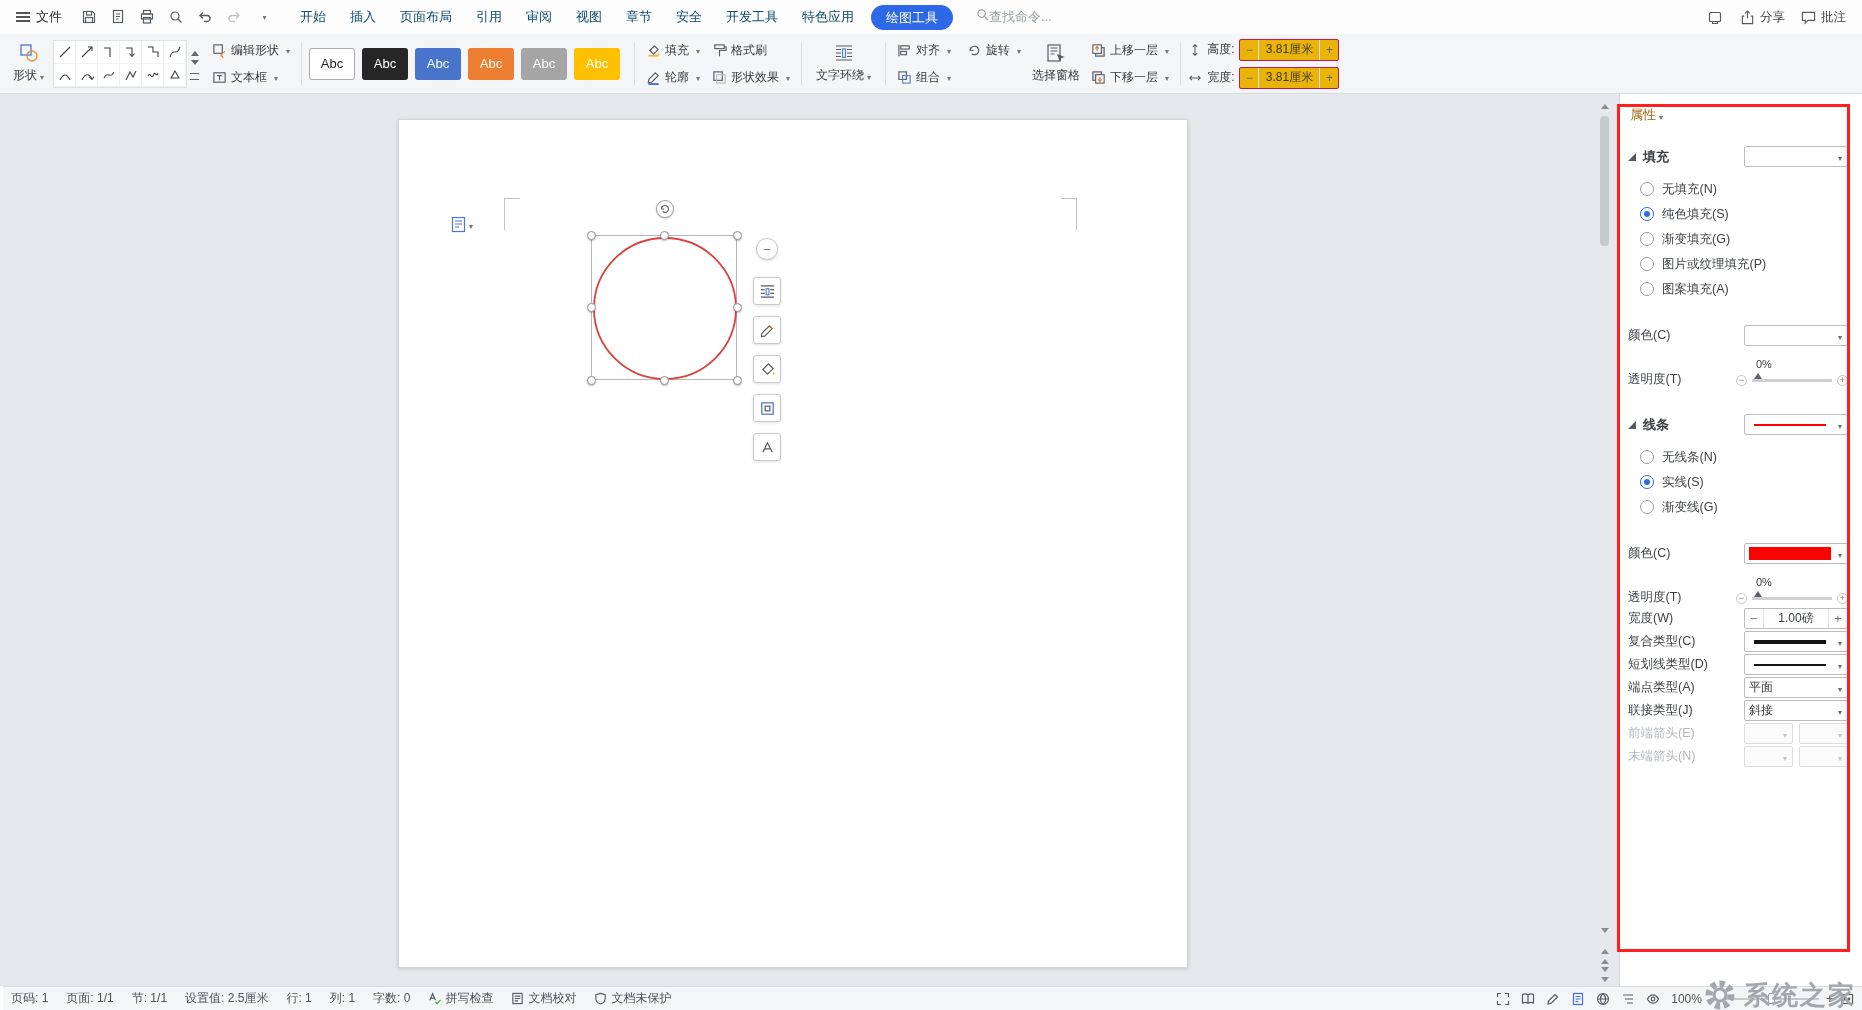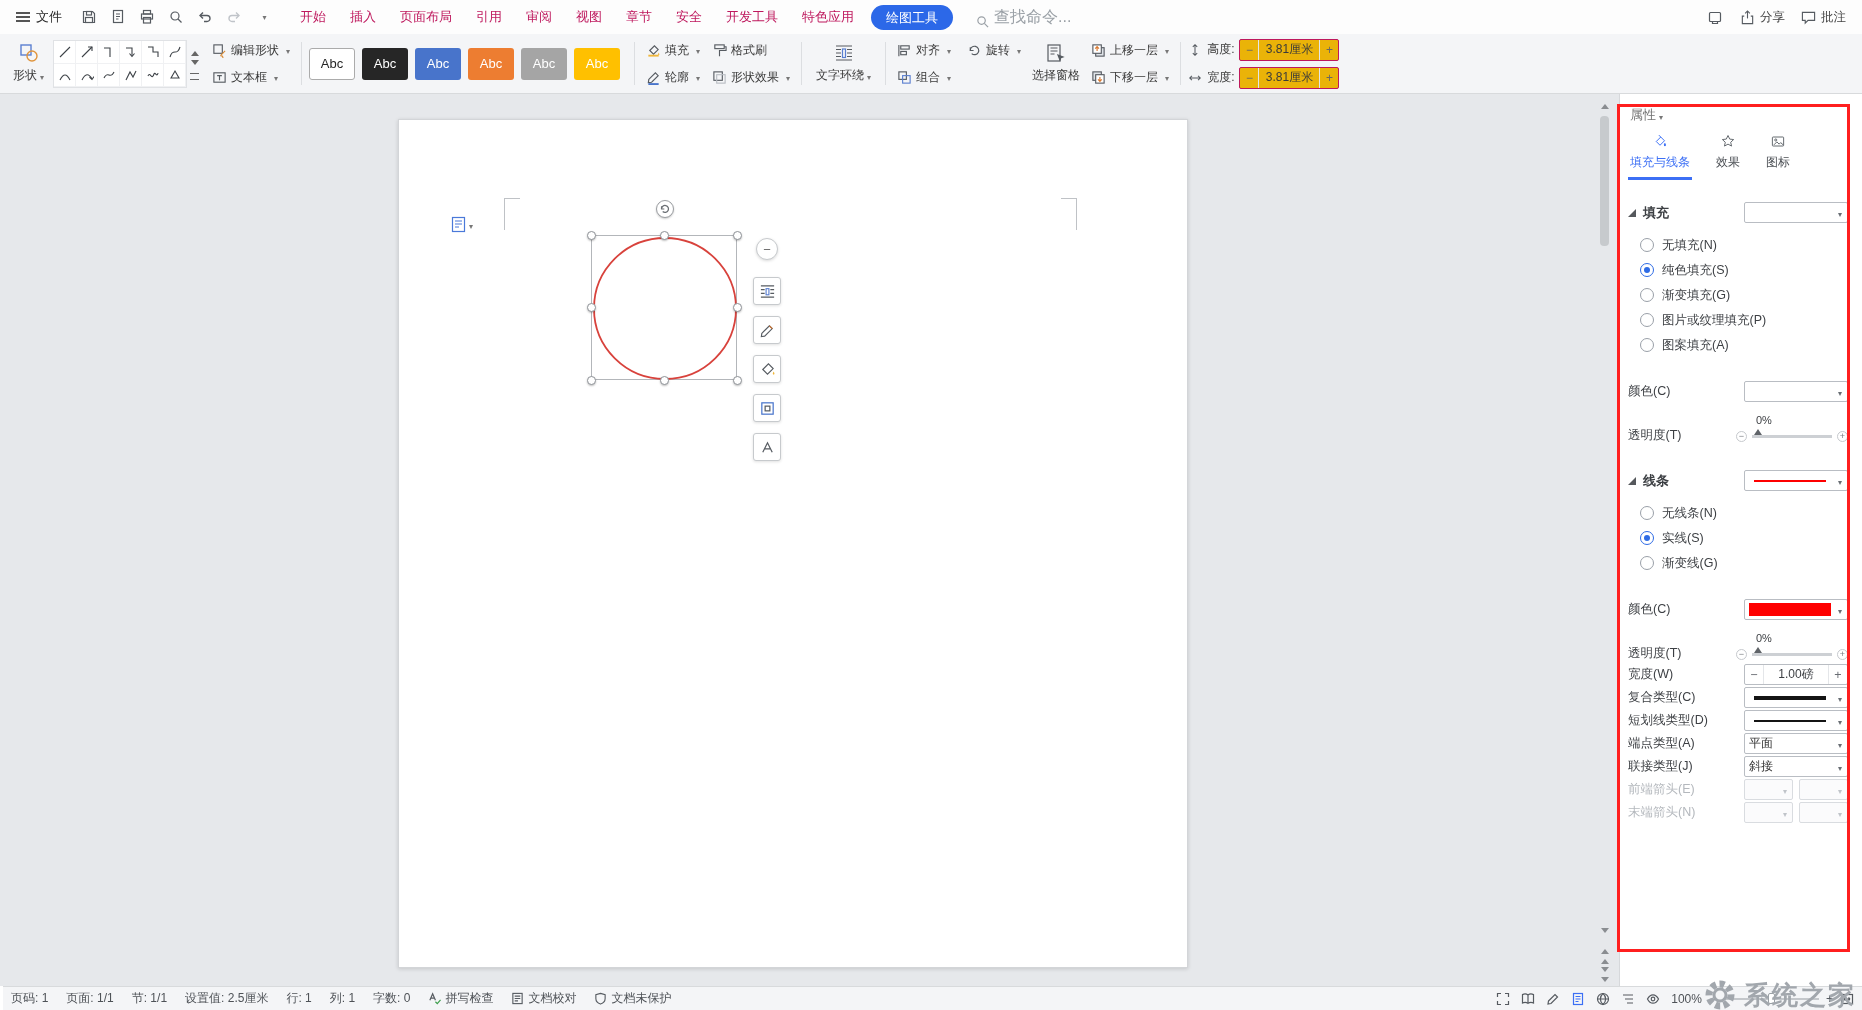--- a/index.html
+++ b/index.html
@@ -8,23 +8,23 @@
   svg{display:block}
   .caret::after{content:"▾";font-size:8px;color:#777;margin-left:3px}
   
   .menubar{position:absolute;top:0;left:0;right:0;height:34px;background:#fdfdfd;display:flex;align-items:center;padding:0 10px}
   .file{display:flex;align-items:center;gap:6px;padding:0 6px;height:100%;color:#2b2b2b}
   .ham{width:14px;height:10px;border-top:2px solid #555;border-bottom:2px solid #555;position:relative}
   .ham::after{content:"";position:absolute;left:0;right:0;top:2px;height:2px;background:#555}
   .qat{display:flex;align-items:center;gap:11px;margin-left:12px;color:#555}
   .qbtn{width:18px;height:18px;display:flex;align-items:center;justify-content:center}
   .tabs{display:flex;align-items:center;margin-left:16px}
-  .tab{padding:0 12px;height:34px;line-height:34px;color:#be185d;white-space:nowrap}
+  .tab{padding:0 12px;height:34px;line-height:34px;color:#0c4a6e;white-space:nowrap}
   .tab.active{background:#2c68e8;color:#fff;border-radius:14px;height:25px;line-height:25px;margin:0 5px;padding:0 15px}
-  .search{display:flex;align-items:flex-end;gap:5px;margin-left:18px;color:#9aa0a6;font-size:16px}
+  .search{display:flex;align-items:flex-start;margin-left:18px;color:#9aa0a6;font-size:13px}
   .mbright{margin-left:auto;display:flex;align-items:center;gap:16px;font-size:12.5px;color:#444;padding-right:6px}
   .mbtn{display:flex;align-items:center;gap:5px}
   
   .ribbon{position:absolute;top:34px;left:0;right:0;height:60px;background:#f4f5f7;border-bottom:1px solid #d8dadc;display:flex;align-items:center;padding:0 6px;font-size:12px;color:#3a3a3a}
   .rsep{width:1px;align-self:stretch;background:#dcdee1;margin:8px 7px}
   .bigbtn{display:flex;flex-direction:column;align-items:center;justify-content:center;gap:4px;padding:2px 7px;border-radius:3px}
   .col2{display:flex;flex-direction:column;justify-content:center;gap:3px}
   .rowbtn{display:flex;align-items:center;gap:4px;height:24px;padding:0 4px;border-radius:3px;white-space:nowrap}
   .lblrow{display:flex;align-items:center;white-space:nowrap}
   .gallery-wrap{display:flex;align-items:center;margin-left:2px}
@@ -60,21 +60,21 @@
   .fbtn{position:absolute;left:354px;width:28px;height:28px;background:#fff;border:1px solid #c7cacd;border-radius:3px;box-shadow:0 1px 3px rgba(0,0,0,.12);display:flex;align-items:center;justify-content:center}
   
   .vscroll{position:absolute;left:1598px;top:2px;bottom:2px;width:13px}
   .vs-btn{position:absolute;left:0;width:13px;height:16px;display:flex;align-items:center;justify-content:center;color:#8a8d91}
   .vs-thumb{position:absolute;left:2px;top:20px;width:9px;height:130px;background:#c7cacd;border-radius:4px}
   .tri8-up{width:0;height:0;border:4px solid transparent;border-bottom:5px solid #8a8d91}
   .tri8-dn{width:0;height:0;border:4px solid transparent;border-top:5px solid #8a8d91}
   .dbl{display:flex;flex-direction:column;gap:1px;align-items:center}
   
   .panel{position:absolute;top:0;bottom:0;left:1619px;right:0;background:#fff;border-left:1px solid #d6d8db;font-size:12.5px;color:#3c3f43}
-  .phead{display:flex;align-items:center;padding:12px 0 0 10px;font-size:13px;color:#737373}
+  .phead{display:flex;align-items:center;padding:12px 0 0 10px;font-size:13px;color:#a16207}
   .ptabs{display:flex;gap:22px;padding:10px 0 0 8px;height:56px}
   .ptab{display:flex;flex-direction:column;align-items:center;gap:5px;font-size:12px;color:#4b4f54;position:relative;padding:0 2px 9px}
   .ptab.active{color:#3c6ff5}
   .ptab.active::after{content:"";position:absolute;bottom:0;left:0;right:0;height:3px;background:#3c6ff5}
   .panel-body{padding:6px 14px 0 8px}
   .sec-head{display:flex;align-items:center;margin-top:16px}
   .sec-tri{width:0;height:0;border:4px solid transparent;border-bottom-color:#55585c;border-right-color:#55585c;margin-right:7px}
   .sec-title{font-weight:bold;font-size:13px;flex:1}
   .combo{width:104px;height:21px;border:1px solid #b9bdc3;background:#fff;display:flex;align-items:center;border-radius:2px;flex:none}
   .combo .prev{flex:1;height:13px;margin:0 2px 0 4px;display:flex;align-items:center;justify-content:center;overflow:hidden}
@@ -551,44 +551,20 @@
           <span class="tri8-dn"></span>
         </span>
       </span>
   </div>
 
   <aside class="panel">
     <div class="phead">
       <span>属性</span>
       <span class="caret"></span>
     </div>
-    <div class="ptabs">
-      <div class="ptab active">
-        <svg width="20" height="20" viewBox="0 0 20 20" fill="none" stroke="#3c6ff5" stroke-width="1.3">
-            <path d="M5 10 L11 4 L16 9 L10 15 Z"></path>
-            <path d="M16.5 12.5 q1.8 2.6 0 3.6 q-1.8 -1 0 -3.6" fill="#3c6ff5"></path>
-            <path d="M11 4 L8.5 1.5"></path>
-          </svg>
-        <span>填充与线条</span>
-      </div>
-      <div class="ptab">
-        <svg width="20" height="20" viewBox="0 0 20 20" fill="none" stroke="#565b61" stroke-width="1.2">
-            <path d="M10 2 l2.3 4.8 5.2.6 -3.9 3.6 1.1 5.1 -4.7 -2.6 -4.7 2.6 1.1 -5.1 -3.9 -3.6 5.2 -.6z"></path>
-          </svg>
-        <span>效果</span>
-      </div>
-      <div class="ptab">
-        <svg width="20" height="20" viewBox="0 0 20 20" fill="none" stroke="#565b61" stroke-width="1.2">
-            <rect x="2.5" y="4" width="15" height="12" rx="1"></rect>
-            <circle cx="7" cy="8" r="1.4"></circle>
-            <path d="M4.5 14.5 l4 -4 3 3 2 -2 3.5 3"></path>
-          </svg>
-        <span>图标</span>
-      </div>
-    </div>
 
     <div class="panel-body">
 
       <div class="sec-head">
         <span class="sec-tri"></span>
         <span class="sec-title">填充</span>
         <div class="combo">
           <span class="prev"></span>
           <span class="dd"></span>
         </div>

